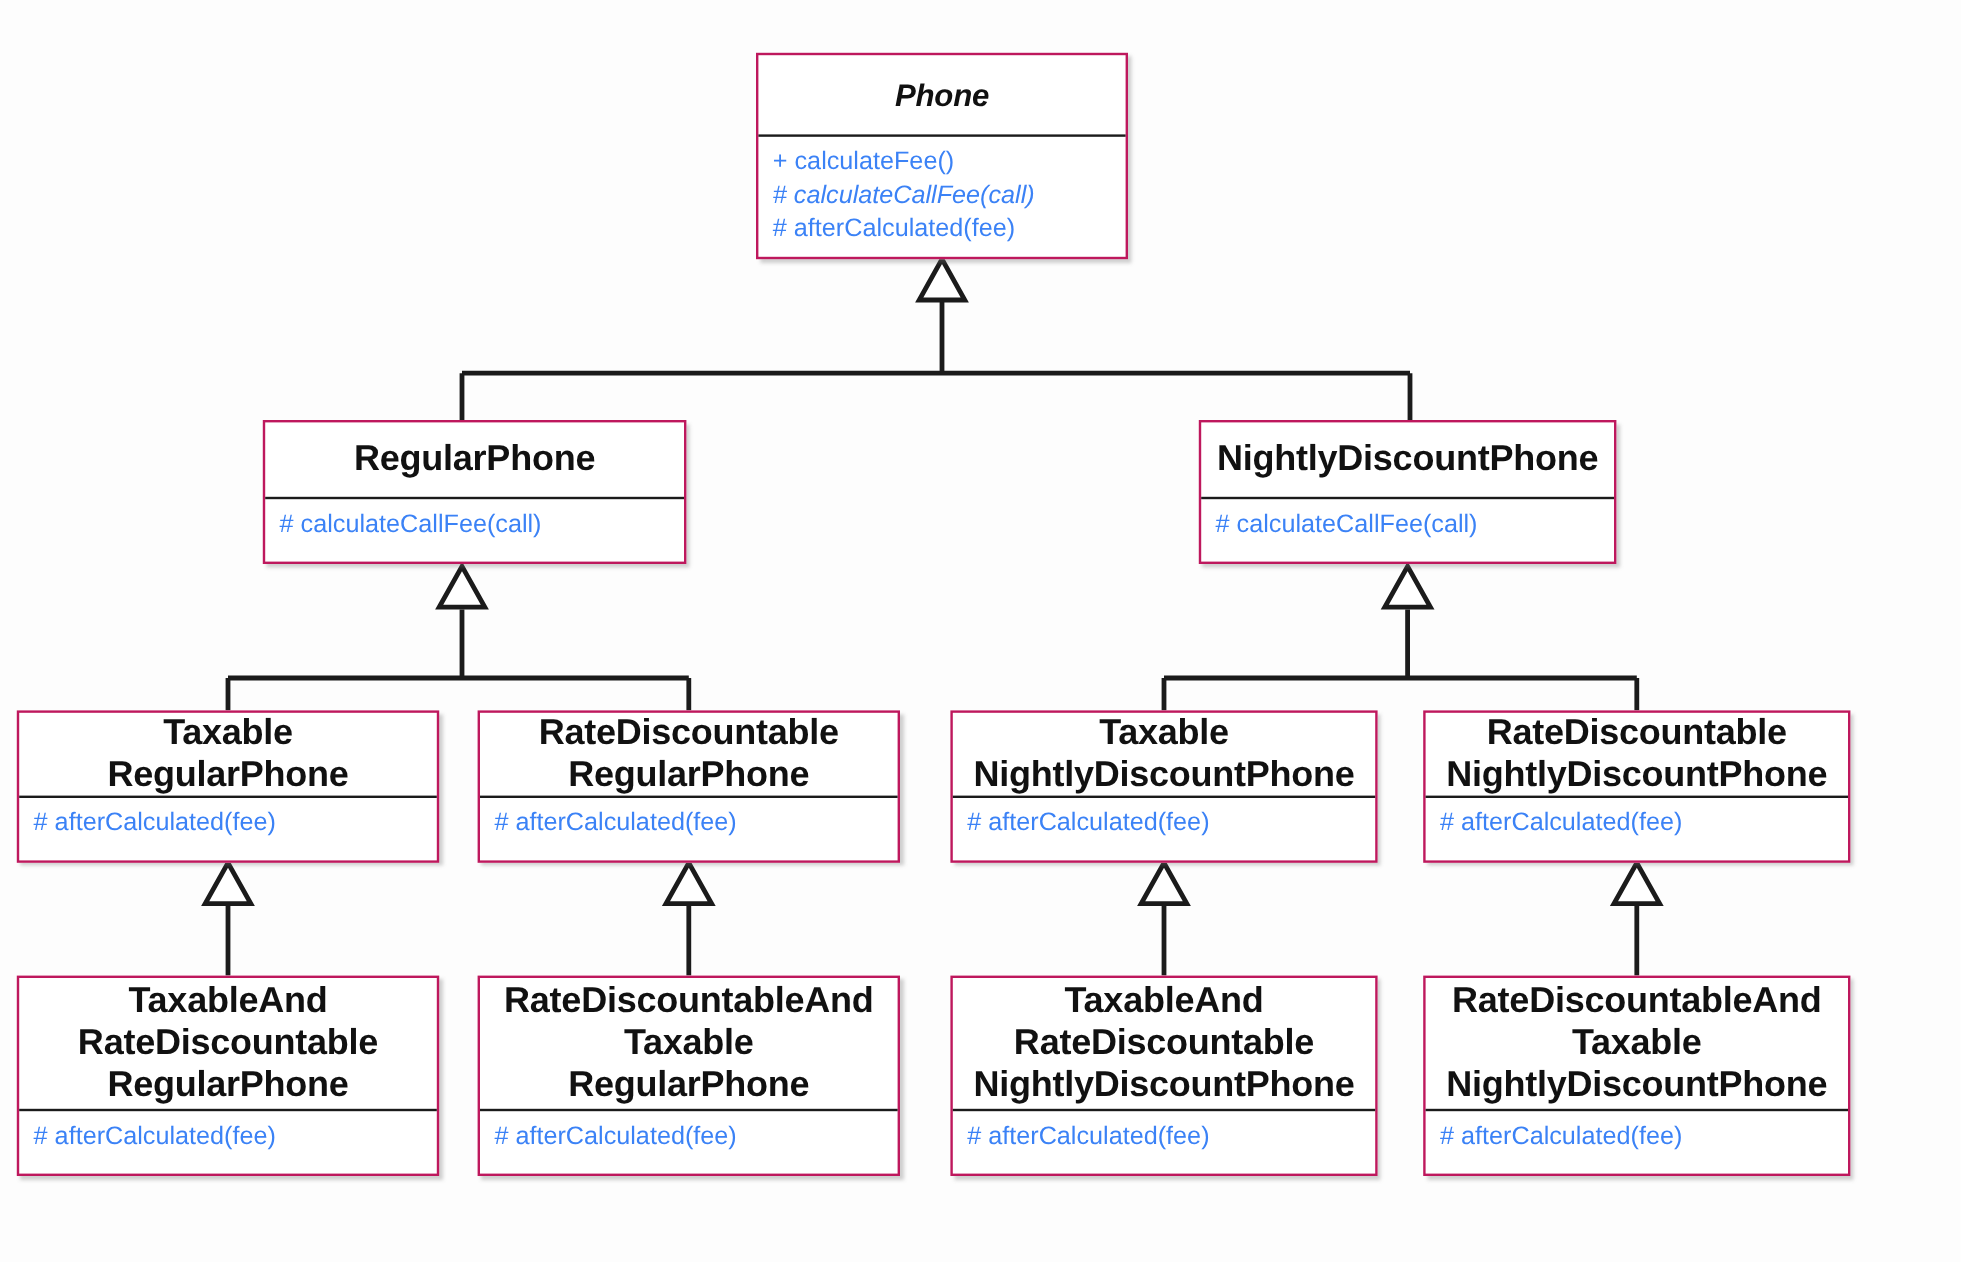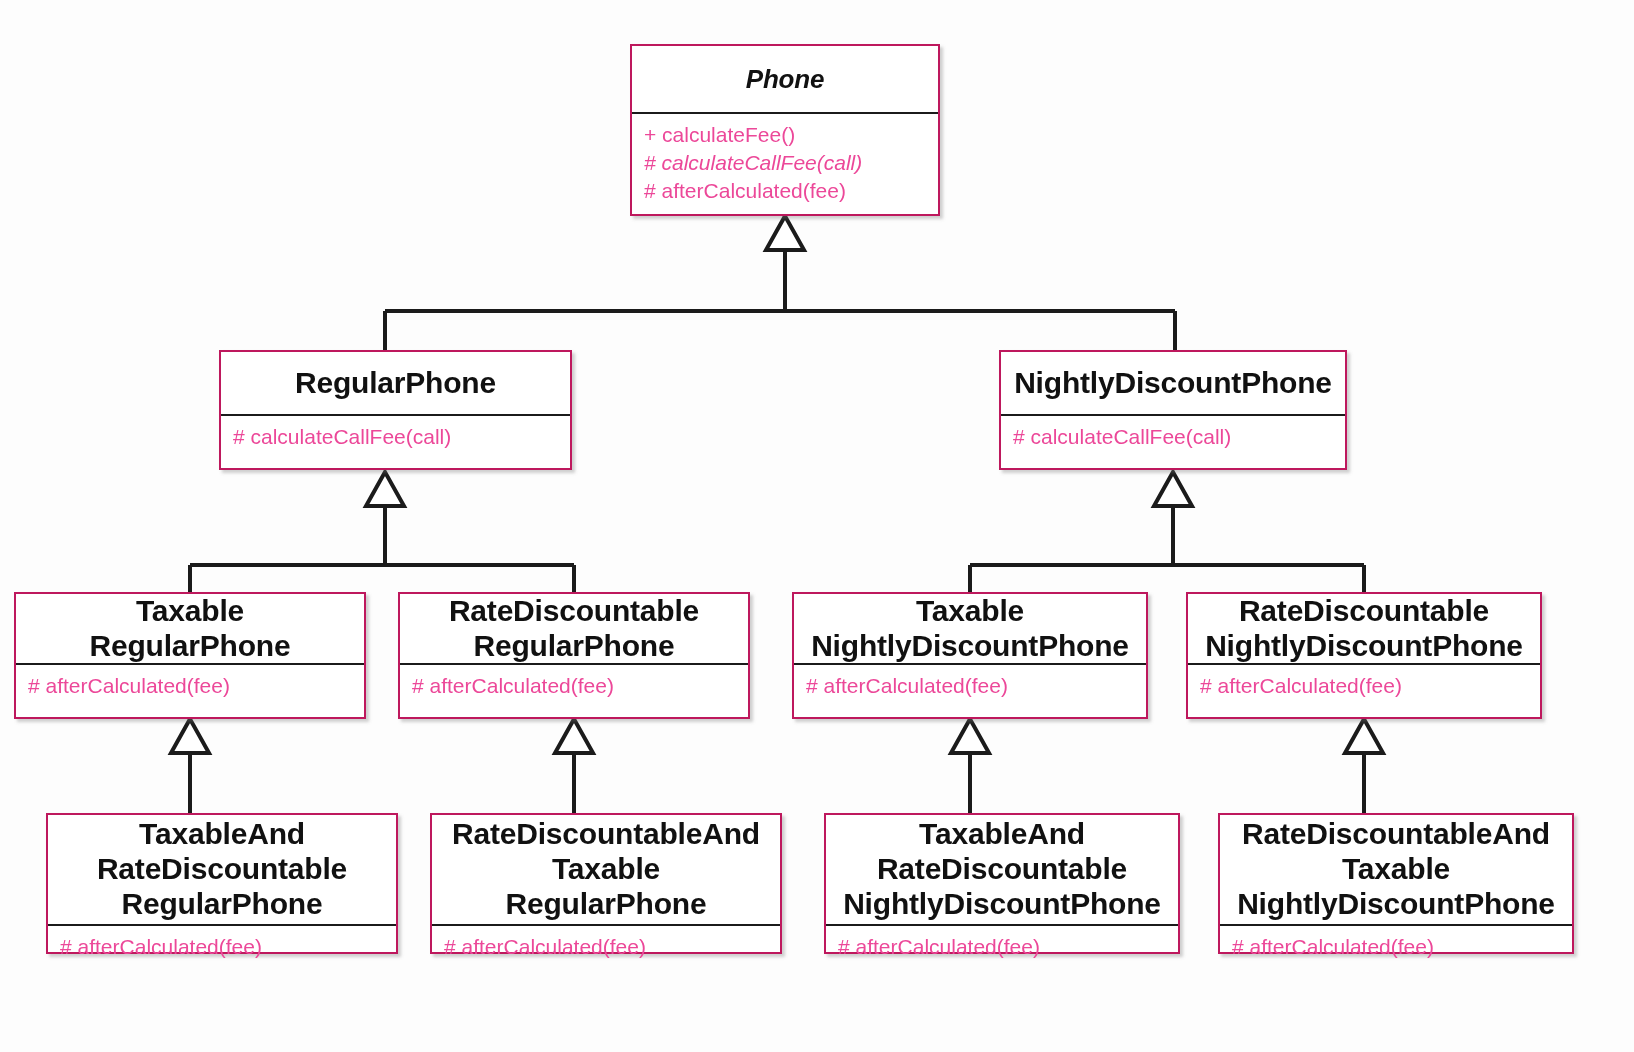--- a/index.html
+++ b/index.html
@@ -57,21 +57,21 @@
   }
   .uml-name .nm-line {
     display: block;
     white-space: nowrap;
   }
   .uml-ops {
     box-sizing: border-box;
     padding: 7px 10px 7px 12px;
     font-size: 21px;
     line-height: 1.33;
-    color: #ec4899;
+    color: #3b82f6;
     text-align: left;
   }
   .uml-ops .op {
     display: block;
     white-space: nowrap;
   }
   .uml-ops .op.abstract-op {
     font-style: italic;
   }
   
@@ -82,21 +82,21 @@
   .b-nightly      { left: 999px;  top: 350px; width: 348px; height: 120px; }
   .b-regular .uml-name, .b-nightly .uml-name { height: 64px; flex: 0 0 64px; }
 
   .r3 { top: 592px; height: 127px; }
   .r3 .uml-name { height: 71px; flex: 0 0 71px; }
   .b-tax-reg      { left: 14px;   width: 352px; }
   .b-rate-reg     { left: 398px;  width: 352px; }
   .b-tax-night    { left: 792px;  width: 356px; }
   .b-rate-night   { left: 1186px; width: 356px; }
 
-  .r4 { top: 813px; height: 141px; margin-left: 32px; }
+  .r4 { top: 813px; height: 167px; }
   .r4 .uml-name { height: 111px; flex: 0 0 111px; }
   .b-tar-reg      { left: 14px;   width: 352px; }
   .b-rat-reg      { left: 398px;  width: 352px; }
   .b-tar-night    { left: 792px;  width: 356px; }
   .b-rat-night    { left: 1186px; width: 356px; }
 </style>
 </head>
 <body>
 
 <div id="diagram">

